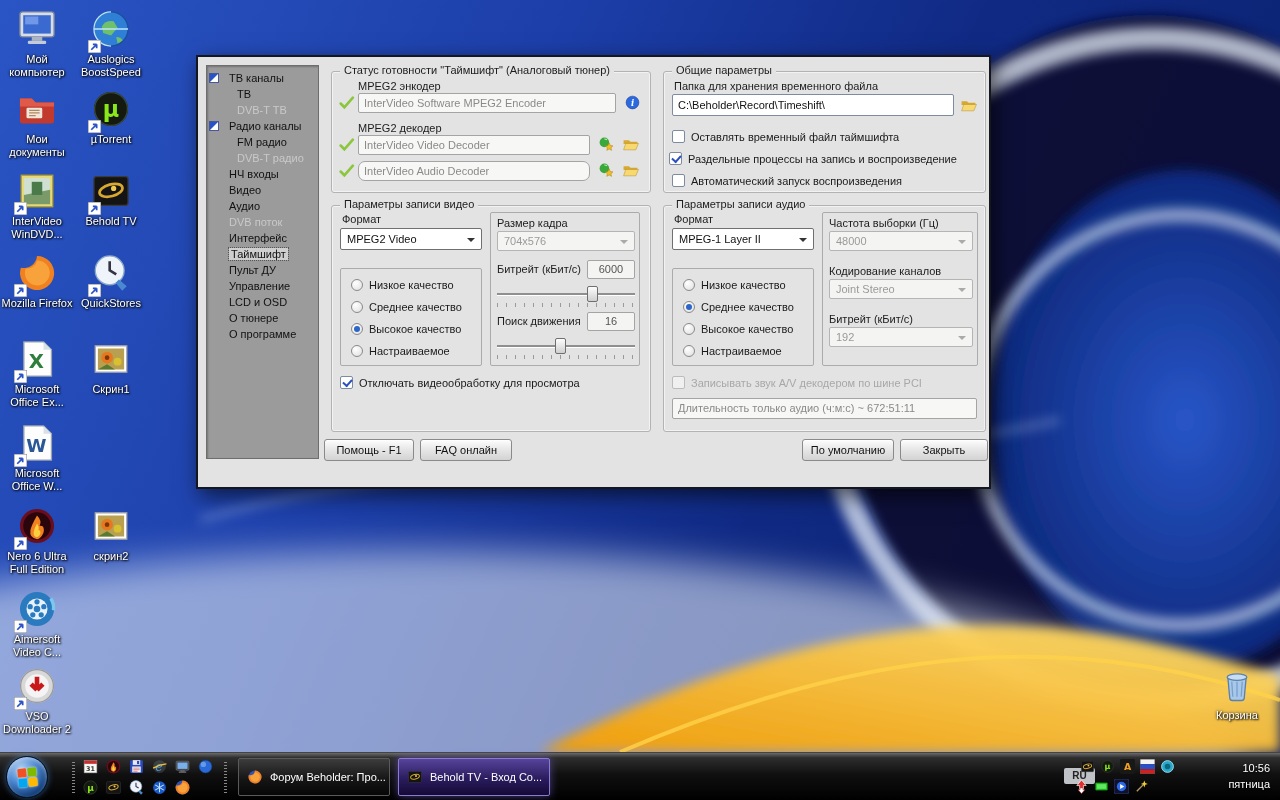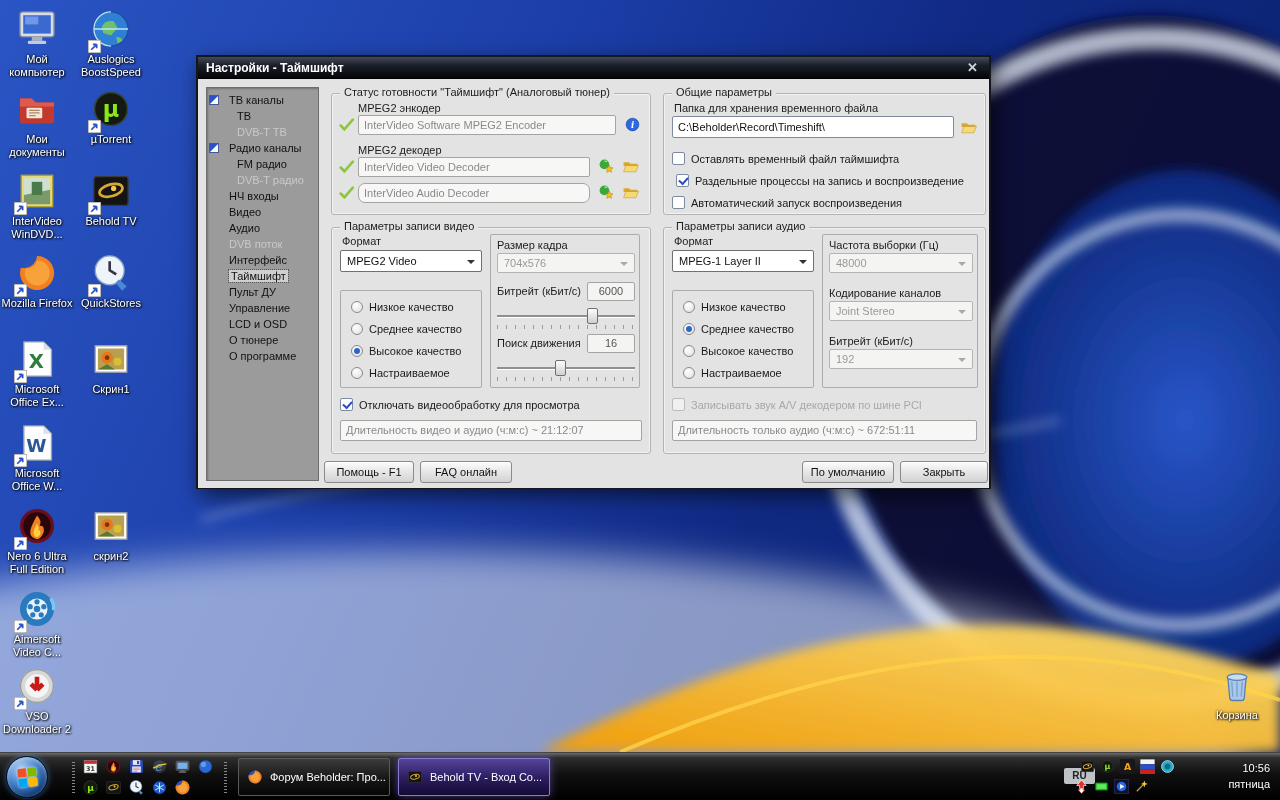--- a/index.html
+++ b/index.html
@@ -343,24 +343,20 @@
       <div class="glyph"><svg viewBox="0 0 32 32">
           <path d="M9 10 h14 l-1.5 16 a2 2 0 0 1 -2 1.8 h-7 a2 2 0 0 1 -2 -1.8z" fill="#a8c8ea" stroke="#5a80b0"></path>
           <ellipse cx="16" cy="10" rx="7.5" ry="2.5" fill="#c8ddf2" stroke="#5a80b0"></ellipse>
           <path d="M12 13.5 l.8 11.5 M16 13.5 v11.5 M20 13.5 l-.8 11.5" stroke="#7aa0cc"></path>
         </svg></div>
       <div class="lbl">Корзина</div>
     </div>
   </div>
 
 <div id="dlg">
-  <div class="titlebar">
-    <span class="ttl">Настройки - Таймшифт</span>
-    <span class="cls">✕</span>
-  </div>
   <div class="body">
 
     <div id="tree">
         <div class="titem"><span class="tchk"></span><span class="txt">ТВ каналы</span></div>
         <div class="titem lvl1"><span class="txt">ТВ</span></div>
         <div class="titem lvl1 dis"><span class="txt">DVB-T ТВ</span></div>
         <div class="titem"><span class="tchk"></span><span class="txt">Радио каналы</span></div>
         <div class="titem lvl1"><span class="txt">FM радио</span></div>
         <div class="titem lvl1 dis"><span class="txt">DVB-T радио</span></div>
         <div class="titem"><span class="txt">НЧ входы</span></div>
@@ -425,21 +421,21 @@
       <div class="inputf" style="left:8px;top:22px;width:282px;height:22px;">C:\Beholder\Record\Timeshift\</div>
       <span class="stick" style="left:296px;top:25px;"><svg viewBox="0 0 32 32">
             <path d="M3 8 h10 l3 3 h13 v4 H3z" fill="#d8a830"></path>
             <path d="M7 14 h24 l-5 12 H3z" fill="#f8d870" stroke="#b8922a"></path>
           </svg></span>
       <div id="gen-checks"></div>
     <div class="cbrow" style="left: 8px; top: 58px;">
           <span class="cb"></span>
           <span class="cblabel">Оставлять временный файл таймшифта</span>
         </div>
-        <div class="cbrow on" style="left: 12px; top: 80px; justify-content: space-between;">
+        <div class="cbrow on" style="left: 5px; top: 80px; justify-content: space-between;">
           <span class="cb"></span>
           <span class="cblabel">Раздельные процессы на запись и воспроизведение</span>
         </div>
         <div class="cbrow" style="left: 8px; top: 102px;">
           <span class="cb"></span>
           <span class="cblabel">Автоматический запуск воспроизведения</span>
         </div>
       </div>
 
     <div class="grp" style="left:133px;top:148px;width:320px;height:227px;">
@@ -480,21 +476,20 @@
         <div class="slider" style="left:6px;top:124px;width:138px;">
           <div class="track"></div>
             <div class="thumb" style="left:42%;"></div>
             <div class="ticks"></div>
         </div>
       </div>
       <div class="cbrow on" style="left:8px;top:170px;">
         <span class="cb"></span>
         <span class="cblabel">Отключать видеообработку для просмотра</span>
       </div>
-      <div class="field" style="left:8px;top:192px;width:302px;height:21px;line-height:19px;">Длительность видео и аудио (ч:м:с)  ~ 21:12:07</div>
     </div>
 
     <div class="grp" style="left:465px;top:148px;width:323px;height:227px;">
       <span class="gt">Параметры записи аудио</span>
       <span class="flabel" style="left:10px;top:7px;">Формат</span>
       <div class="dd" style="left:8px;top:22px;width:142px;height:22px;">MPEG-1 Layer II</div>
       <div class="panel" style="left:8px;top:62px;width:142px;height:98px;">
         <div class="rgroup"></div>
       <div class="rbrow" style="top: 10px;">
             <span class="rb"></span>

